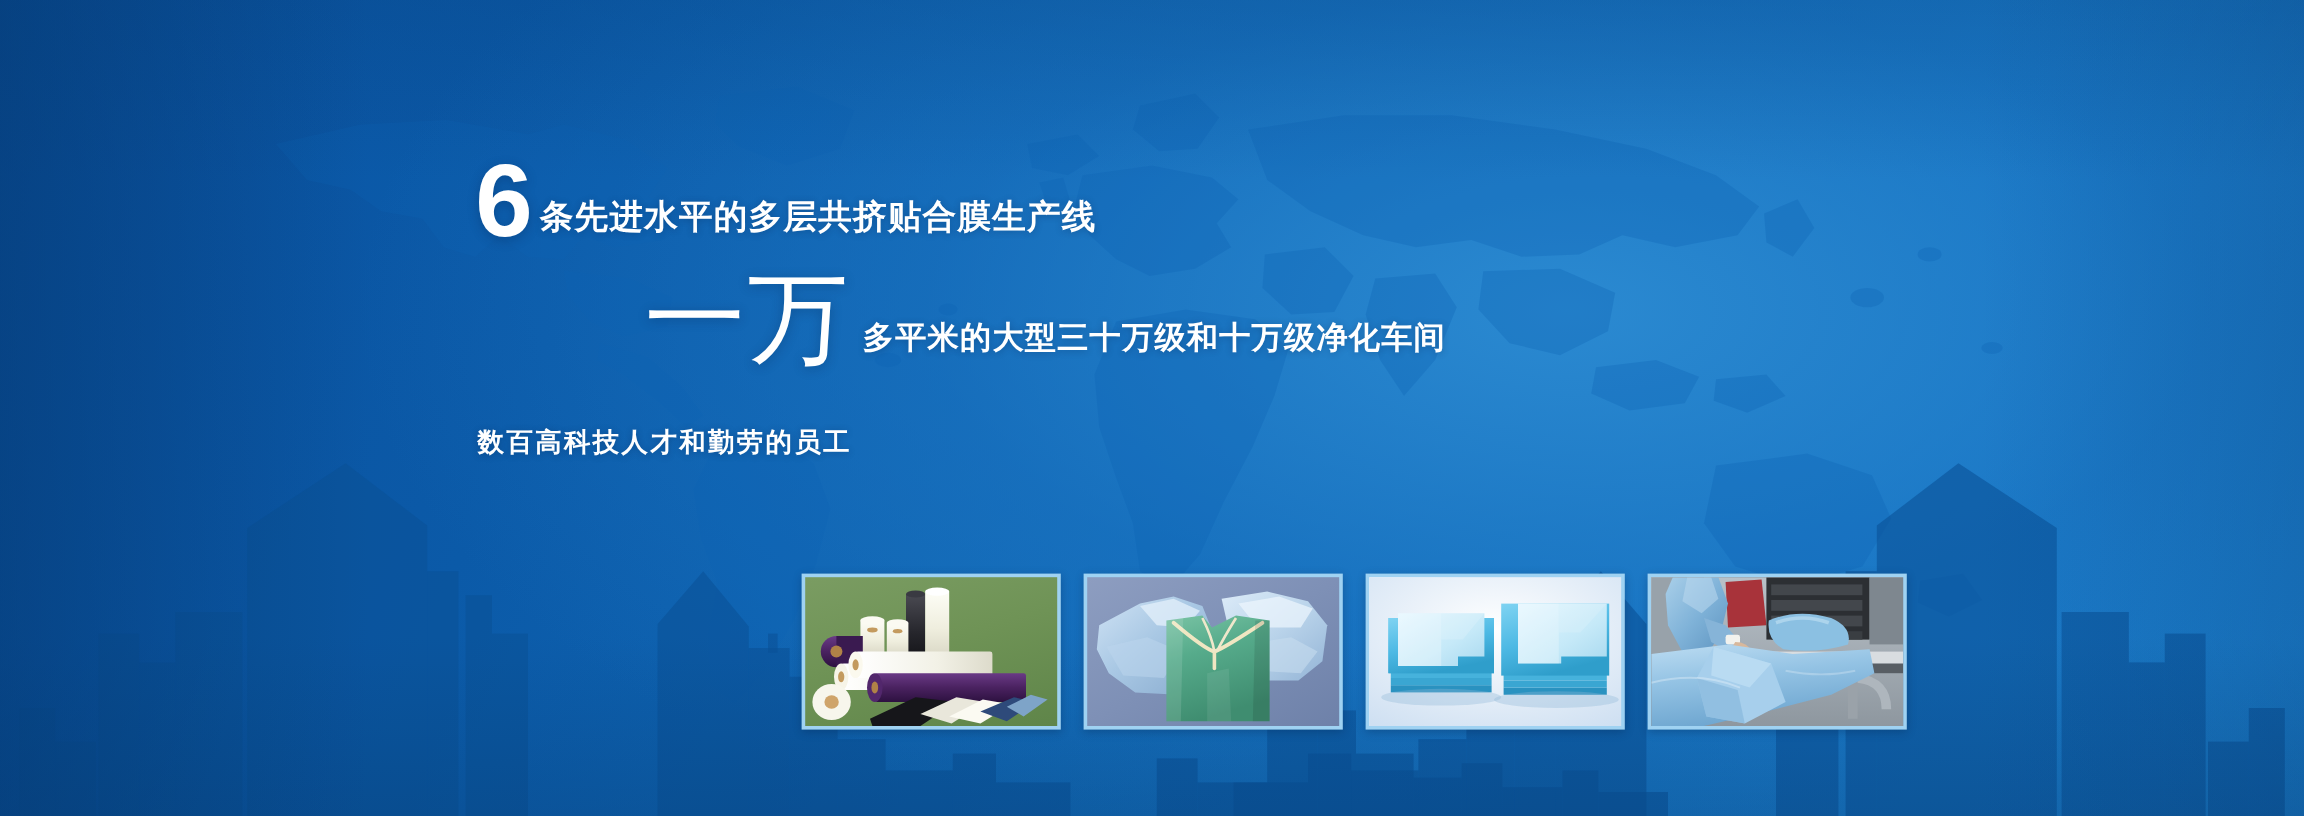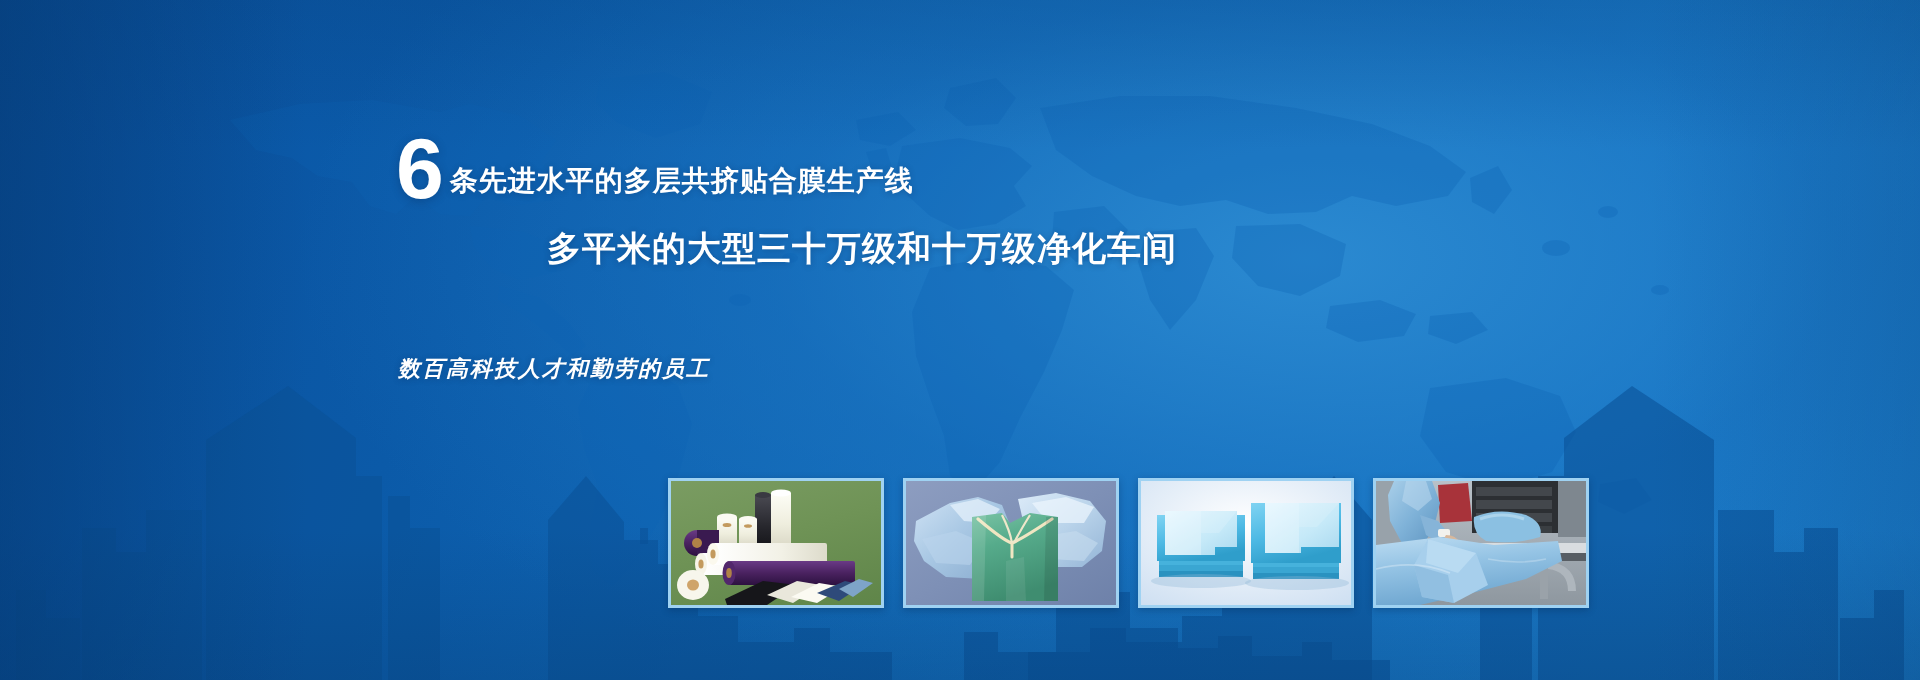--- a/index.html
+++ b/index.html
@@ -89,38 +89,37 @@
     white-space:nowrap;
   }
   .big-cn {
     font-size:84px;
     font-weight:300;
     line-height:0.95;
     letter-spacing:2px;
     text-shadow:0 2px 10px rgba(0,30,70,0.28);
   }
   .line2-text {
-    font-size:34px;
+    font-size:26px;
     font-weight:700;
     letter-spacing:1px;
     padding-left:10px;
     padding-bottom:7px;
     text-shadow:0 1px 6px rgba(0,30,70,0.30);
   }
 
   .subcopy {
     position:absolute;
     left:398px; top:350px;
     color:#ffffff;
     white-space:nowrap;
   }
   .subcopy .sline {
     font-size:22px;
     font-weight:700;
-    font-style:italic;
     letter-spacing:2px;
     line-height:1.72;
     text-shadow:0 1px 6px rgba(0,30,70,0.32);
   }
 
   
   #gallery {
     position:absolute;
     left:668px; top:478px;
     display:flex;
@@ -261,20 +260,21 @@
   <div id="vignette"></div>
 
   <div id="copy">
 
     <div class="line1">
       <span class="big-num">6</span>
       <span class="line1-text">条先进水平的多层共挤贴合膜生产线</span>
     </div>
 
     <div class="line2">
+      <span class="big-cn">一万</span>
       <span class="line2-text">多平米的大型三十万级和十万级净化车间</span>
     </div>
 
     <div class="subcopy">
       <div class="sline">数百高科技人才和勤劳的员工</div>
     </div>
 
   </div>
 
   <div id="gallery">

